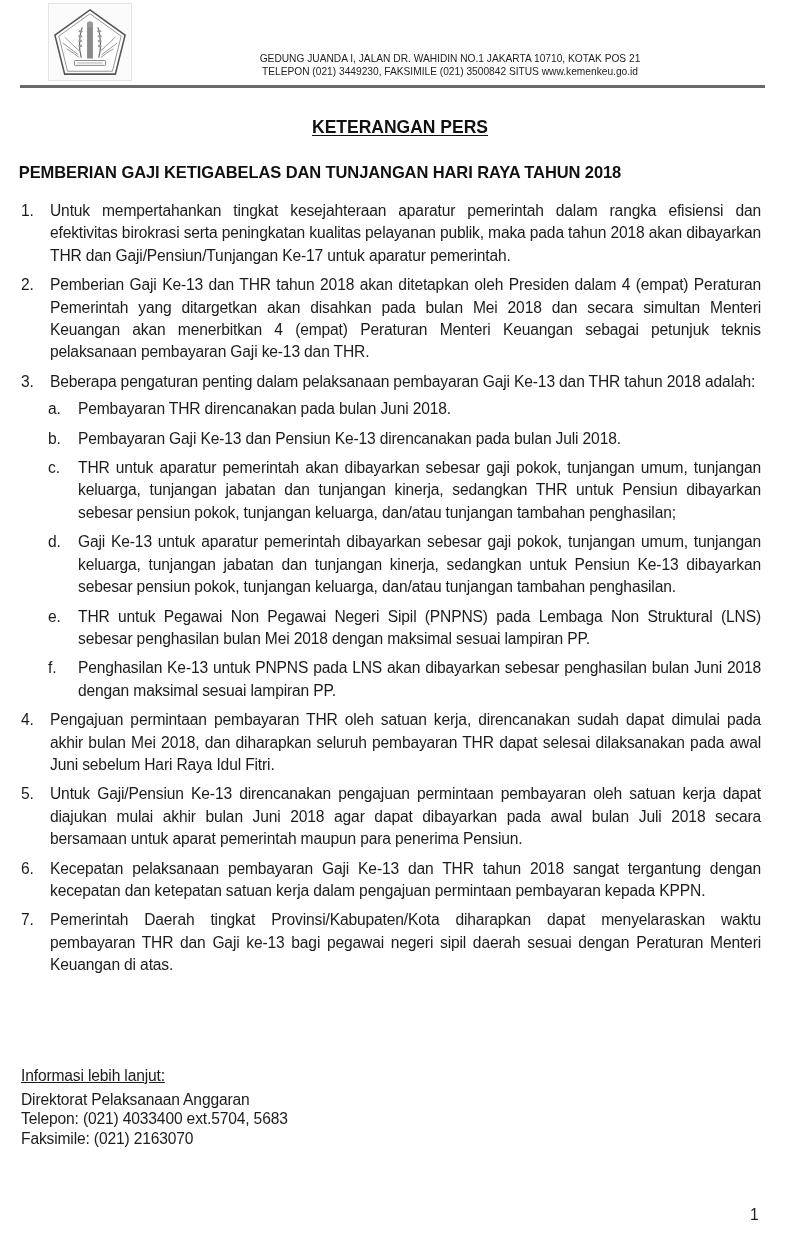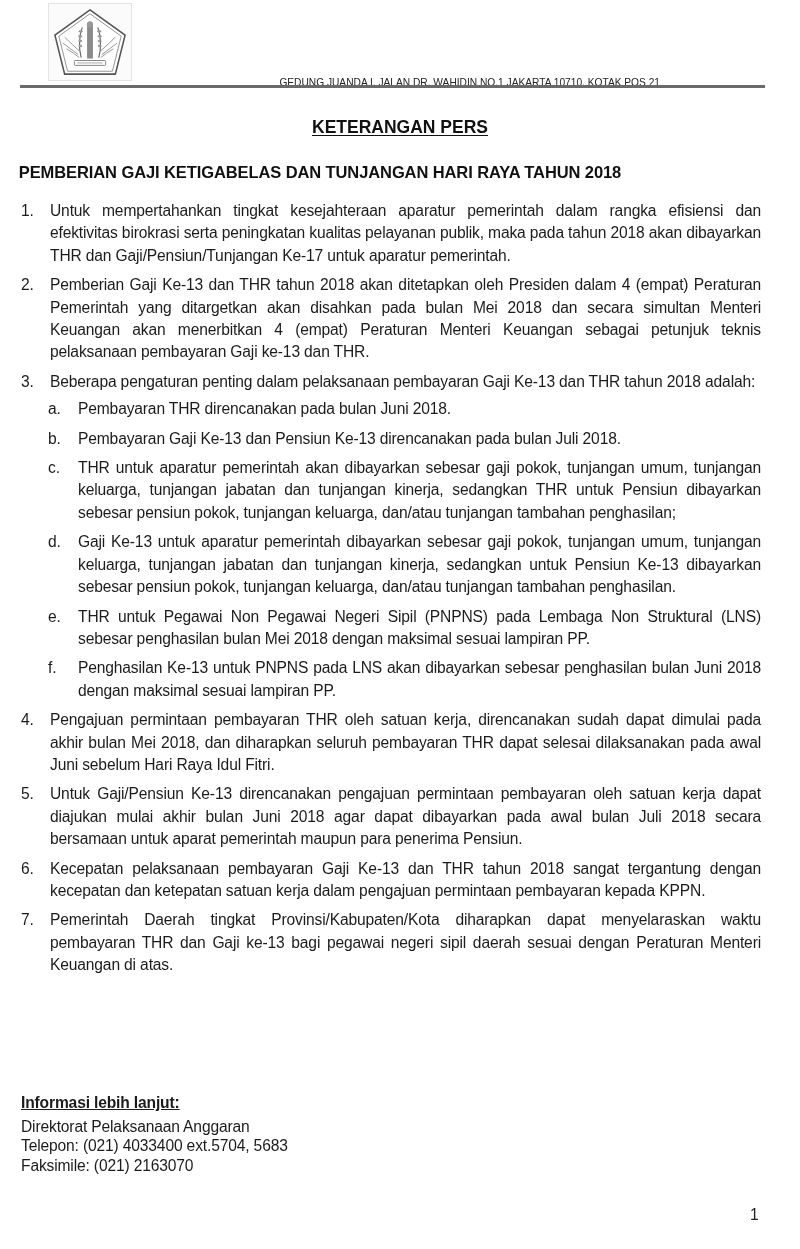--- a/index.html
+++ b/index.html
@@ -41,26 +41,25 @@
       font-weight: bold;
       letter-spacing: -0.1px;
       color: #111;
       white-space: nowrap;
     }
     .address-block {
       position: absolute;
       left: 240px;
       top: 52px;
       width: 420px;
-      text-align: right;
+      text-align: center;
       font-size: 10.2px;
       line-height: 13px;
       color: #222;
       white-space: nowrap;
-      margin-top: 24px;
     }
     .header-rule {
       position: absolute;
       left: 20px;
       top: 85px;
       width: 745px;
       height: 3px;
       background: #6a6a6a;
     }
 
@@ -128,24 +127,23 @@
     .contact {
       position: absolute;
       left: 21px;
       top: 1066px;
       font-size: 15.6px;
       line-height: 19.5px;
       color: #1c1c1c;
       letter-spacing: -0.15px;
     }
     .contact-heading {
-      font-weight: bold;
+      font-weight: normal;
       text-decoration: underline;
       margin-bottom: 4px;
-      margin-top: 27px;
     }
     .page-number {
       position: absolute;
       left: 750px;
       top: 1206px;
       font-size: 15.6px;
       color: #222;
     }
   </style>
 </head>
@@ -181,20 +179,21 @@
           <path d="M70 40 Q 62 46 54 52"></path>
           <path d="M68 34 Q 60 42 53 48"></path>
           <path d="M66 46 Q 59 50 53 55"></path>
         </g>
         <rect x="26" y="58" width="32" height="5" rx="1" fill="#fff" stroke="#666" stroke-width="0.8"></rect>
         <line x1="29" y1="60.5" x2="55" y2="60.5" stroke="#aaa" stroke-width="1"></line>
       </svg>
     </div>
     <div class="address-block">
       <div>GEDUNG JUANDA I, JALAN DR. WAHIDIN NO.1 JAKARTA 10710, KOTAK POS 21</div>
+      <div>TELEPON (021) 3449230, FAKSIMILE (021) 3500842 SITUS www.kemenkeu.go.id</div>
     </div>
     <div class="header-rule"></div>
   </div>
 
   <div class="doc-title">KETERANGAN PERS</div>
   <div class="doc-subtitle">PEMBERIAN GAJI KETIGABELAS DAN TUNJANGAN HARI RAYA TAHUN 2018</div>
 
   <div class="body-list">
     <div class="item">
       <span class="num">1.</span>

